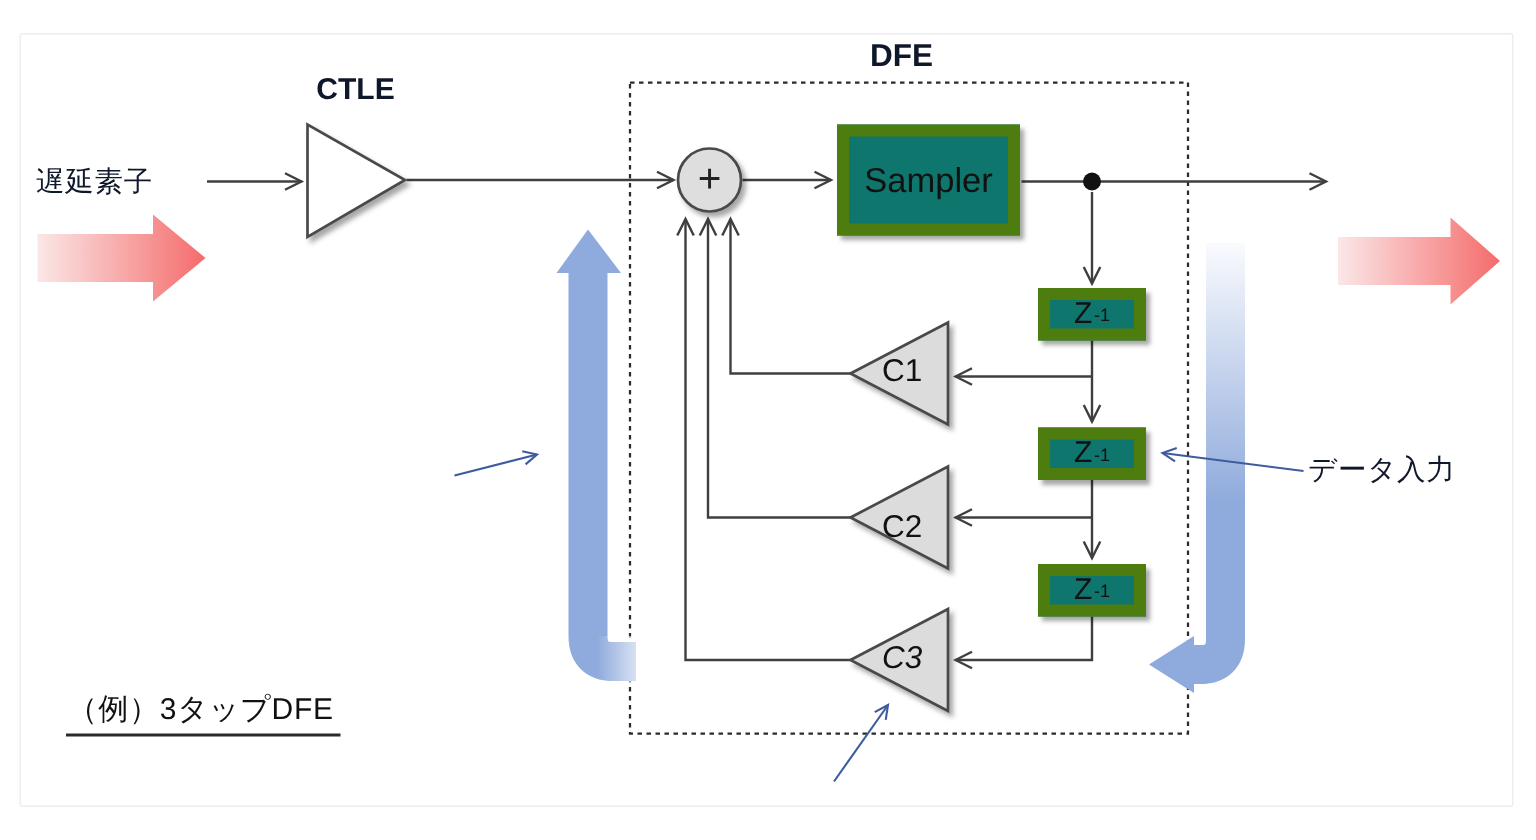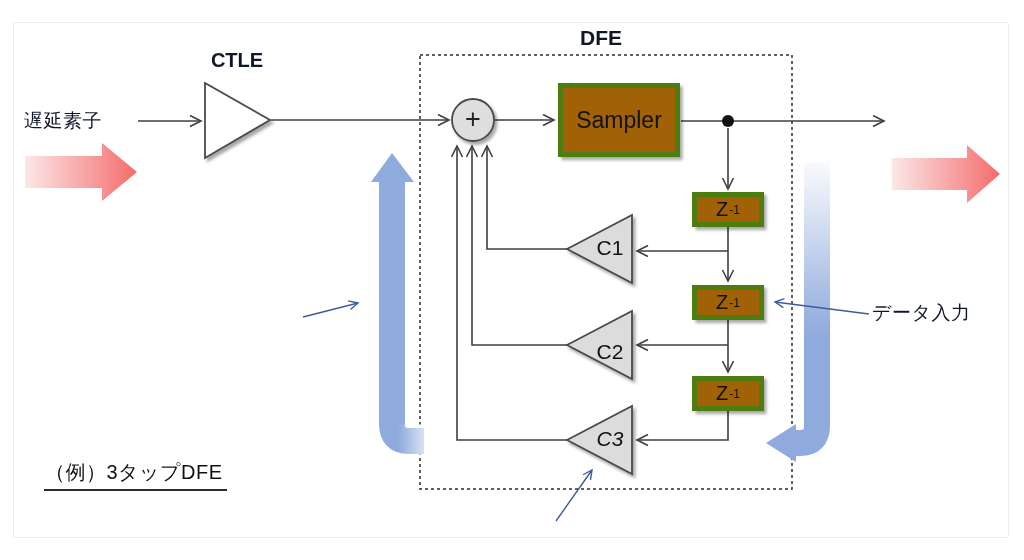--- a/index.html
+++ b/index.html
@@ -7,29 +7,29 @@
     position:relative;width:1024px;height:560px;background:#ffffff;overflow:hidden;
     font-family:"Liberation Sans","DejaVu Sans",sans-serif;color:#111;
   }
   .frame{position:absolute;left:13px;top:22px;width:994px;height:514px;
     border:1px solid #ededed;border-radius:2px;}
   svg.gfx{position:absolute;left:0;top:0;}
   .lbl{position:absolute;white-space:nowrap;color:#0f172a;}
   .jp{font-size:19px;letter-spacing:0.5px;}
   .hdr{font-weight:bold;font-size:20px;text-align:center;}
   .box{
-    position:absolute;background:#a16207;border:5px solid #4d7c0f;
+    position:absolute;background:#0f766e;border:8px solid #4d7c0f;
     box-shadow:2.5px 3px 3px rgba(0,0,0,0.35);
     display:flex;align-items:center;justify-content:center;box-sizing:border-box;
   }
   .sampler{left:558px;top:83px;width:122px;height:74px;font-size:23px;}
   .zblock{left:692px;width:72px;height:35px;font-size:20px;}
   .zblock sup{font-size:12px;line-height:1;margin-left:1px;}
   .z1{top:192px;} .z2{top:285px;} .z3{top:376px;}
-  .clabel{position:absolute;width:44px;text-align:center;font-size:21px;}
+  .clabel{position:absolute;width:44px;text-align:left;font-size:21px;}
   .sum{position:absolute;left:458px;top:101px;width:30px;height:36px;
     display:flex;align-items:center;justify-content:center;font-size:27px;color:#222;}
   .note{position:absolute;left:57px;top:285px;font-size:19px;line-height:27px;letter-spacing:0.5px;}
   .example{position:absolute;left:44px;top:459px;font-size:20px;font-weight:normal;
     border-bottom:2px solid #2b2b2b;padding:0 4px 3px 1px;letter-spacing:0.5px;}
 </style>
 </head>
 <body>
 
 <div class="canvas">

